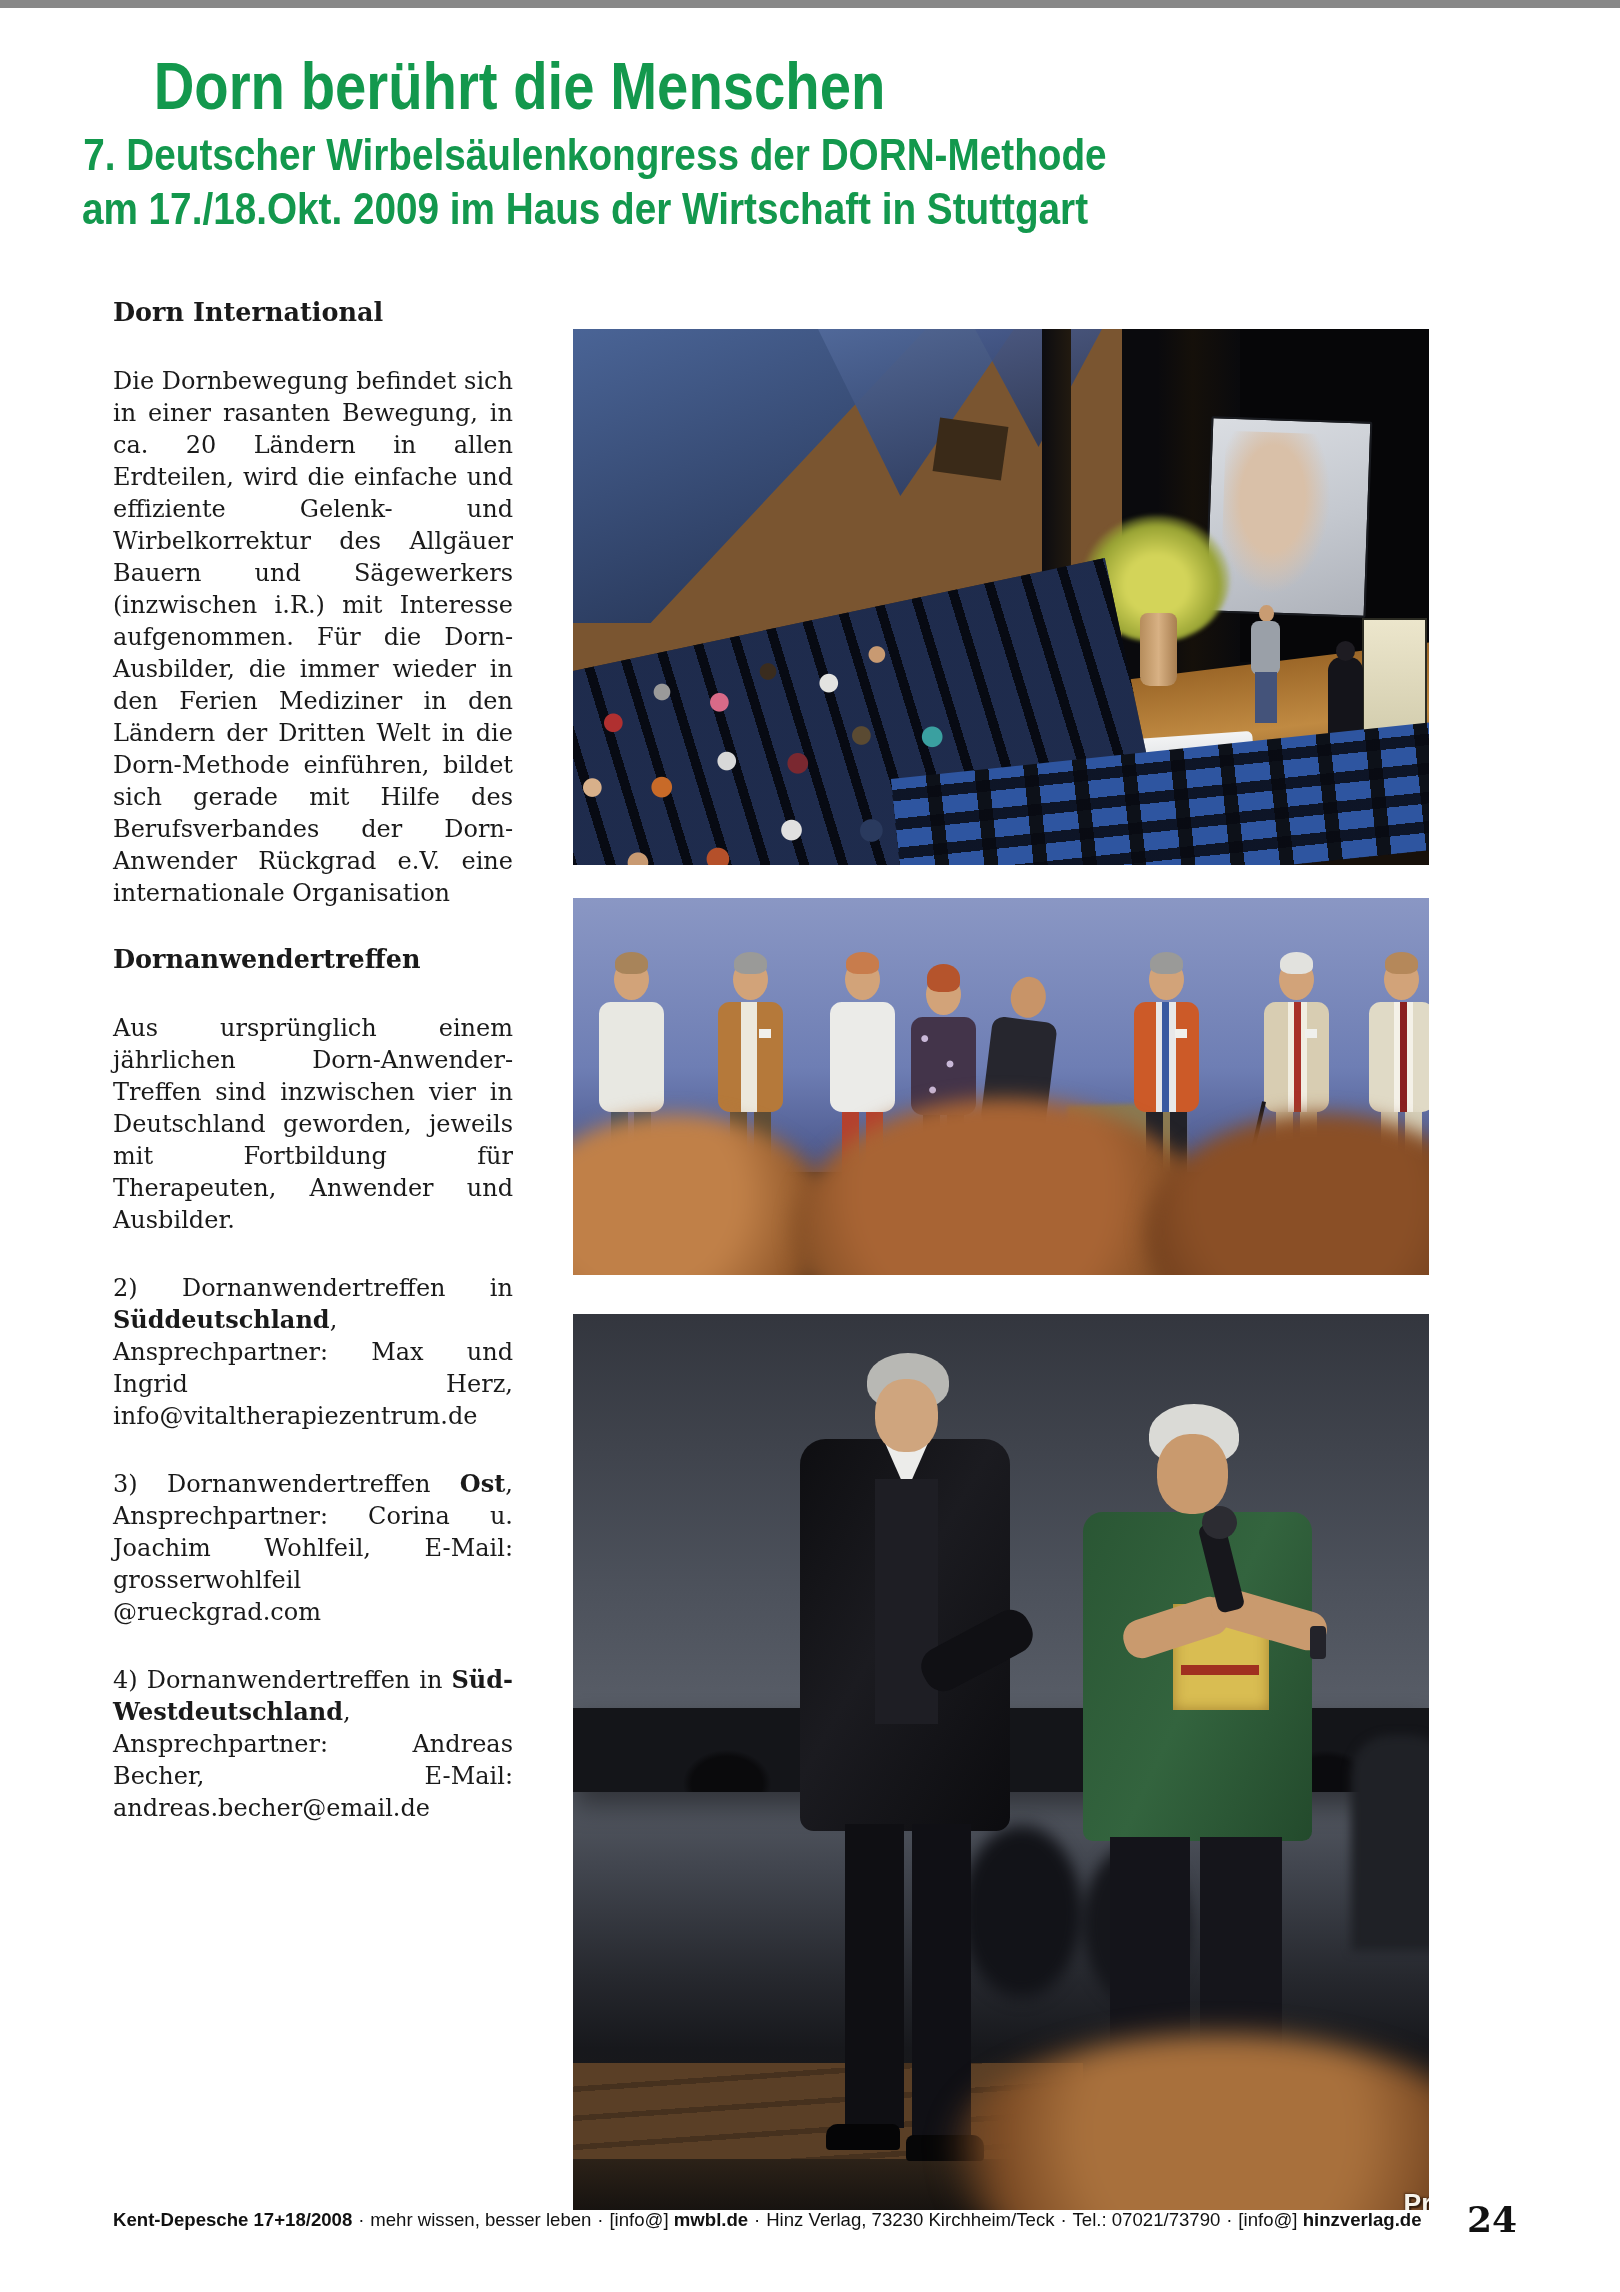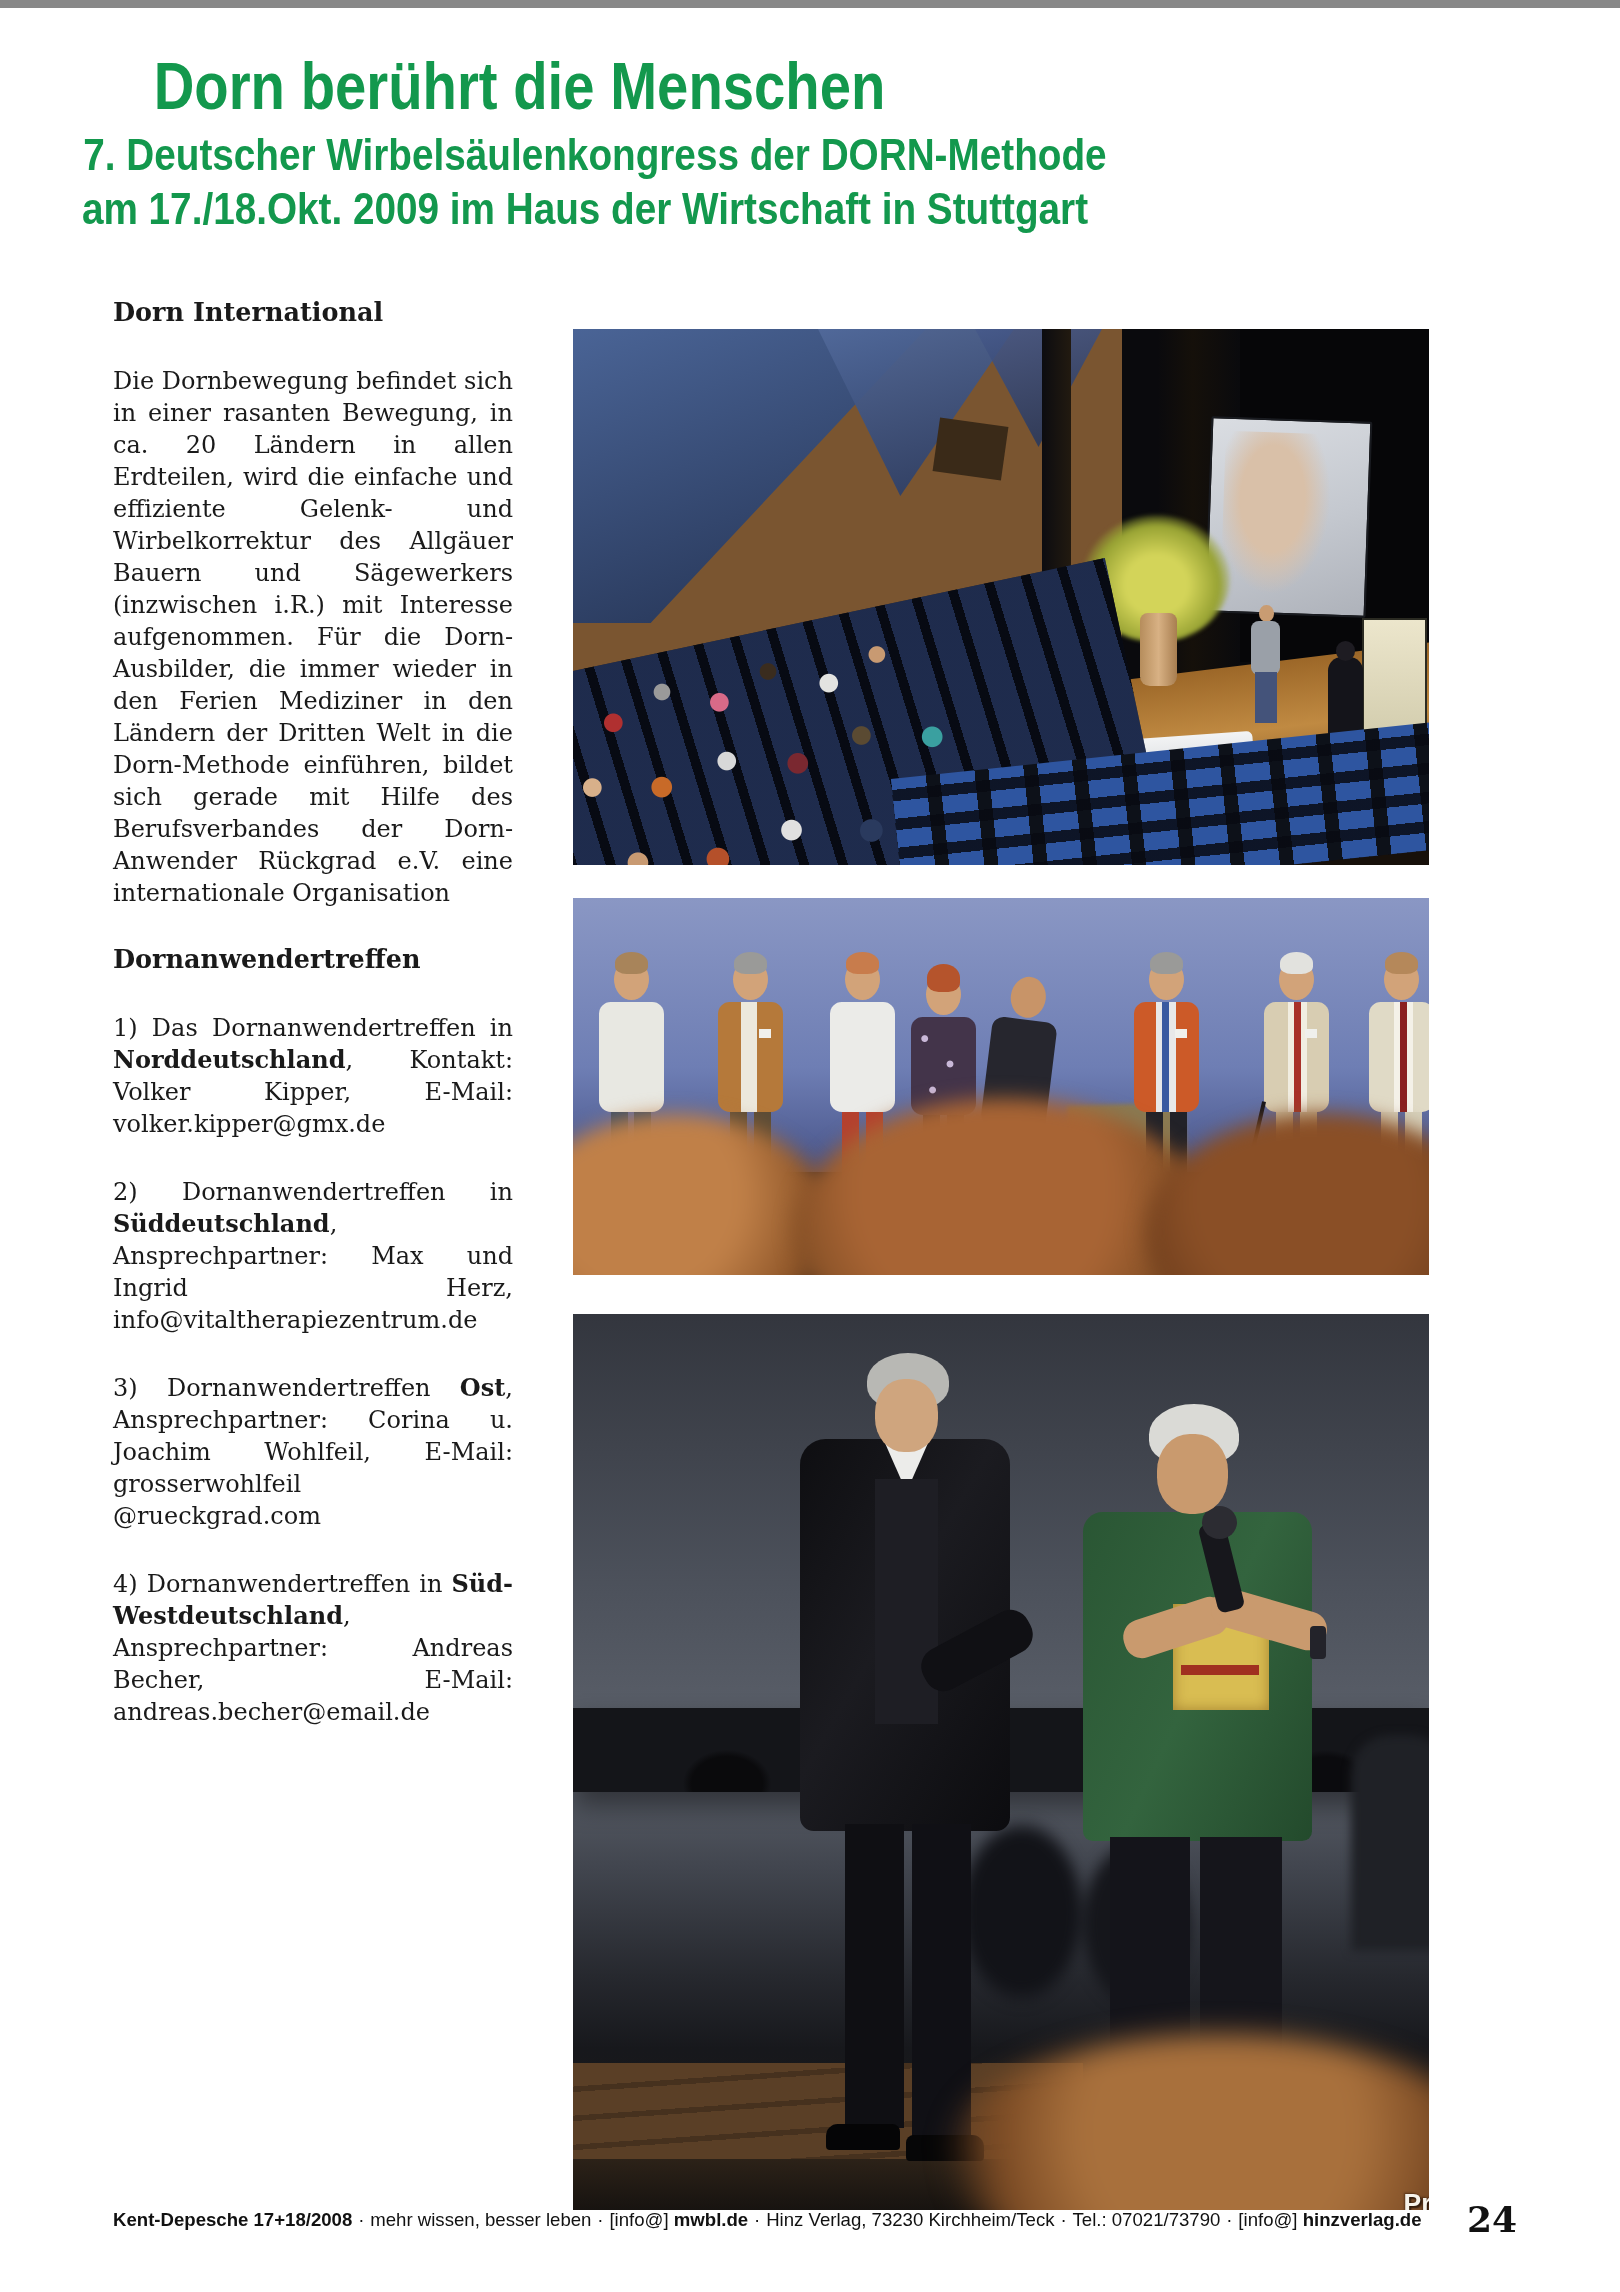--- a/index.html
+++ b/index.html
@@ -175,21 +175,21 @@
   <div class="header">
     <div class="h-title">Dorn berührt die Menschen</div>
     <div class="h-sub"><span>7. Deutscher Wirbelsäulenkongress der DORN-Methode</span></div>
     <div class="h-sub"><span>am 17./18.Okt. 2009 im Haus der Wirtschaft in Stuttgart</span></div>
   </div>
 
   <div class="col">
     <h3>Dorn International</h3>
     <p>Die Dornbewegung befindet sich in einer rasanten Bewegung, in ca. 20 Ländern in allen Erdteilen, wird die einfache und effiziente Gelenk- und Wirbelkorrektur des Allgäuer Bauern und Sägewerkers (inzwischen i.R.) mit Interesse aufgenommen. Für die Dorn-Ausbilder, die immer wieder in den Ferien Mediziner in den Ländern der Dritten Welt in die Dorn-Methode einführen, bildet sich gerade mit Hilfe des Berufsverbandes der Dorn-Anwender Rückgrad e.V. eine internationale Organisation</p>
     <h3>Dornanwendertreffen</h3>
-    <p><span>1) Das Dornanwendertreffen in </span><span class="b">Norddeutschland</span><span>, Kontakt: Volker Kipper, E-Mail: volker.kipper@gmx.de</span></p>
+    <p>Aus ursprünglich einem jährlichen Dorn-Anwender-Treffen sind inzwischen vier in Deutschland geworden, jeweils mit Fortbildung für Therapeuten, Anwender und Ausbilder.</p>
     <p><span>2) Dornanwendertreffen in </span><span class="b">Süddeutschland</span><span>, Ansprechpartner: Max und Ingrid Herz, info@vitaltherapiezentrum.de</span></p>
     <p><span>3) Dornanwendertreffen </span><span class="b">Ost</span><span>, Ansprechpartner: Corina u. Joachim Wohlfeil, E-Mail: grosserwohlfeil @rueckgrad.com</span></p>
     <p><span>4) Dornanwendertreffen in </span><span class="b">Süd-Westdeutschland</span><span>, Ansprechpartner: Andreas Becher, E-Mail: andreas.becher@email.de</span></p>
   </div>
 
   <div class="photo" id="photo1">
     <div class="p1-wood"></div>
     <div class="p1-sky1"></div>
     <div class="p1-sky2"></div>
     <div class="p1-sky3"></div>

